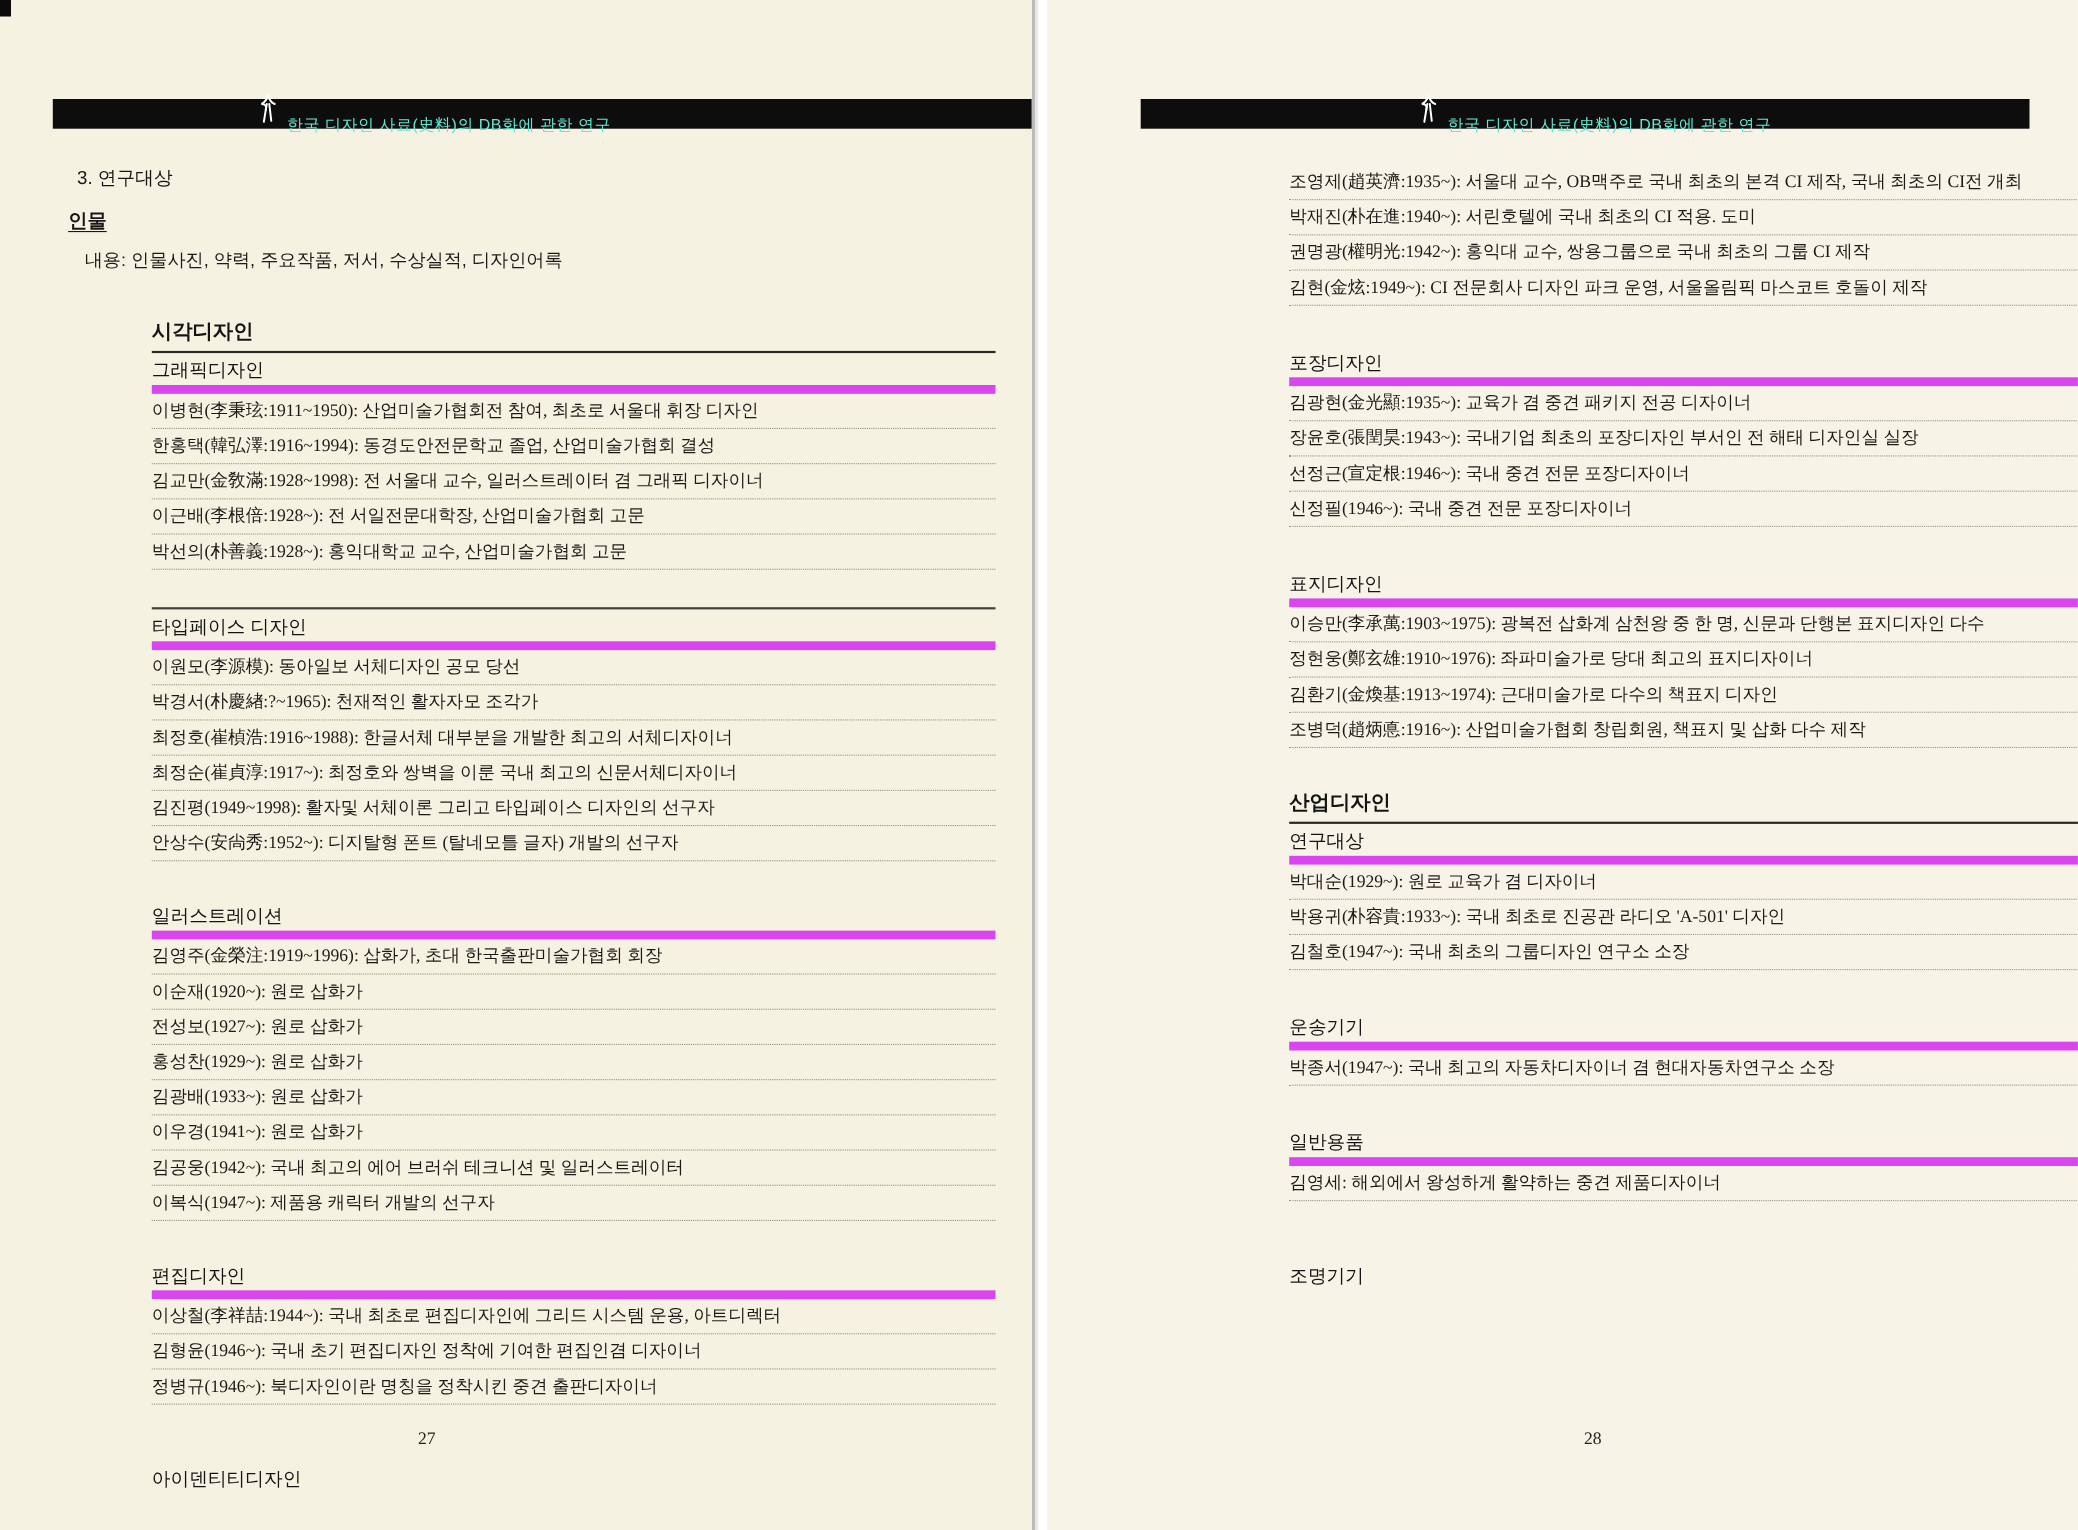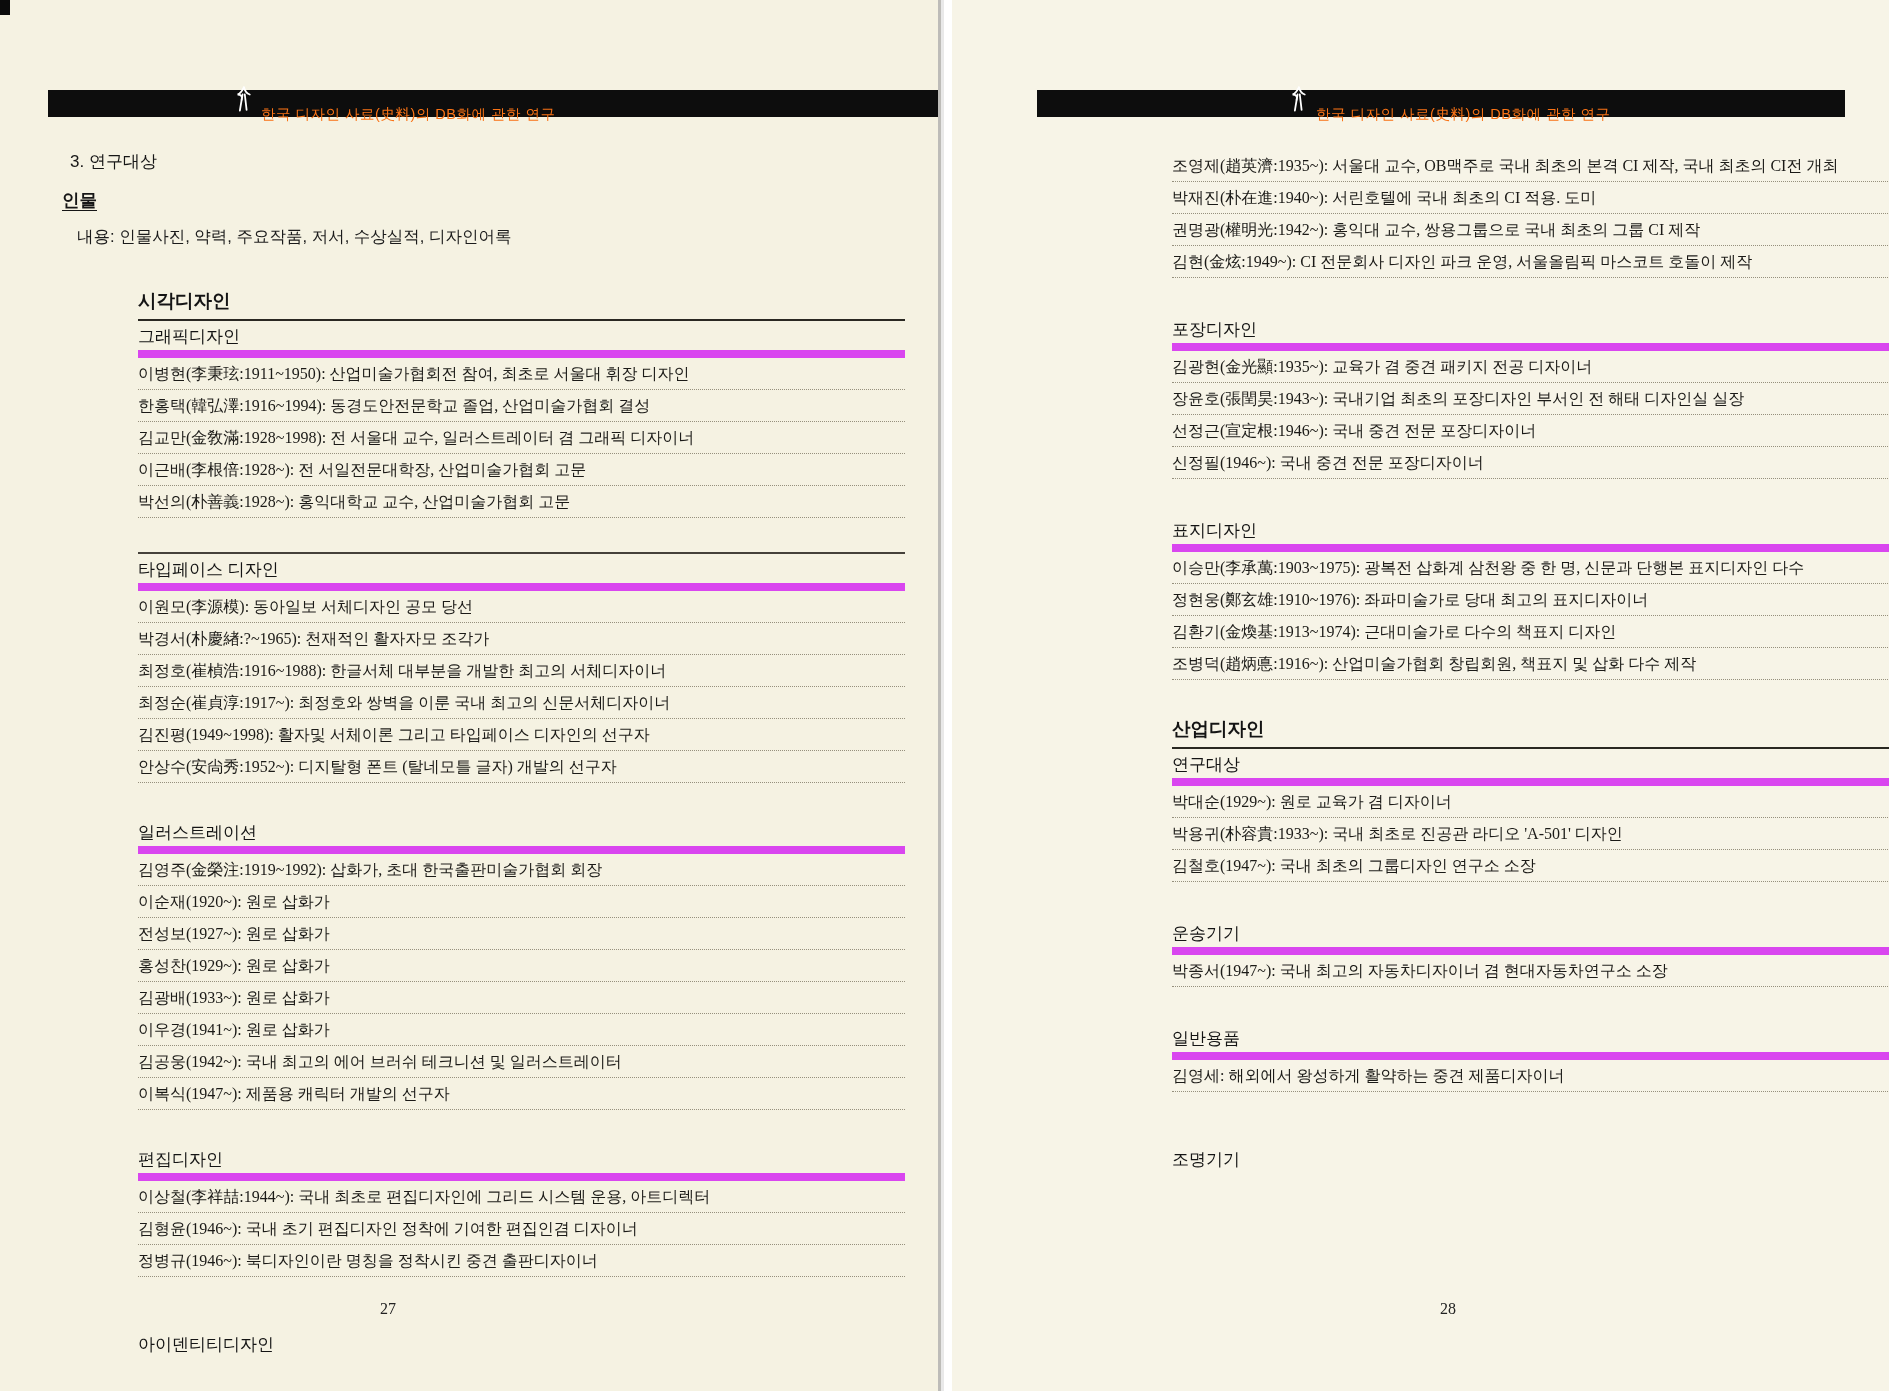--- a/index.html
+++ b/index.html
@@ -10,21 +10,21 @@
   .gutter{width:14px;height:100%;background:linear-gradient(90deg,#bdbcb8 0 3px,#e9e9e9 3px 6px,#ffffff 6px 100%);}
   .corner-mark{position:absolute;left:0;top:0;width:10px;height:15px;background:#0b0b0b;}
 
   .bar{position:absolute;top:90px;height:27px;background:#0d0d0d;display:flex;align-items:center;}
   .page.left .bar{left:48px;right:0;}
   .page.right .bar{left:85px;width:808px;}
   .bar-inner{display:flex;align-items:center;gap:9px;}
   .page.left .bar-inner{margin-left:186px;}
   .page.right .bar-inner{margin-left:252px;}
   .logo-icon{width:18px;height:30px;margin-top:-9px;flex:0 0 auto;}
-  .bar-title{color:#f97316;font:14.5px/27px "Liberation Sans",sans-serif;letter-spacing:.5px;white-space:nowrap;margin-top:22px;}
+  .bar-title{color:#5eead4;font:14.5px/27px "Liberation Sans",sans-serif;letter-spacing:.5px;white-space:nowrap;margin-top:22px;}
 
   .intro-line1{position:absolute;left:70px;top:150px;font:17px "Liberation Sans",sans-serif;color:#161616;}
   .intro-line2{position:absolute;left:62px;top:188px;font:bold 17.5px "Liberation Sans",sans-serif;color:#161616;
                text-decoration:underline;text-underline-offset:4px;}
   .intro-line3{position:absolute;left:77px;top:226px;font:16.5px "Liberation Sans",sans-serif;color:#1b1b1b;white-space:nowrap;}
 
   .blocks{position:absolute;}
   .page.left .blocks{left:138px;top:288px;width:767px;}
   .page.right .blocks{left:176px;top:150px;width:740px;margin-left:44px;}
 
@@ -91,21 +91,21 @@
           <div class="block-label">타입페이스 디자인</div>
           <div class="entry-row">이원모(李源模): 동아일보 서체디자인 공모 당선</div>
           <div class="entry-row">박경서(朴慶緖:?~1965): 천재적인 활자자모 조각가</div>
           <div class="entry-row">최정호(崔楨浩:1916~1988): 한글서체 대부분을 개발한 최고의 서체디자이너</div>
           <div class="entry-row">최정순(崔貞淳:1917~): 최정호와 쌍벽을 이룬 국내 최고의 신문서체디자이너</div>
           <div class="entry-row">김진평(1949~1998): 활자및 서체이론 그리고 타입페이스 디자인의 선구자</div>
           <div class="entry-row">안상수(安尙秀:1952~): 디지탈형 폰트 (탈네모틀 글자) 개발의 선구자</div>
         </section>
         <section class="block sub">
           <div class="block-label">일러스트레이션</div>
-          <div class="entry-row">김영주(金榮注:1919~1992): 삽화가, 초대 한국출판미술가협회 회장</div>
+          <div class="entry-row">김영주(金榮注:1919~1996): 삽화가, 초대 한국출판미술가협회 회장</div>
           <div class="entry-row">이순재(1920~): 원로 삽화가</div>
           <div class="entry-row">전성보(1927~): 원로 삽화가</div>
           <div class="entry-row">홍성찬(1929~): 원로 삽화가</div>
           <div class="entry-row">김광배(1933~): 원로 삽화가</div>
           <div class="entry-row">이우경(1941~): 원로 삽화가</div>
           <div class="entry-row">김공웅(1942~): 국내 최고의 에어 브러쉬 테크니션 및 일러스트레이터</div>
           <div class="entry-row">이복식(1947~): 제품용 캐릭터 개발의 선구자</div>
         </section>
         <section class="block sub">
           <div class="block-label">편집디자인</div>

